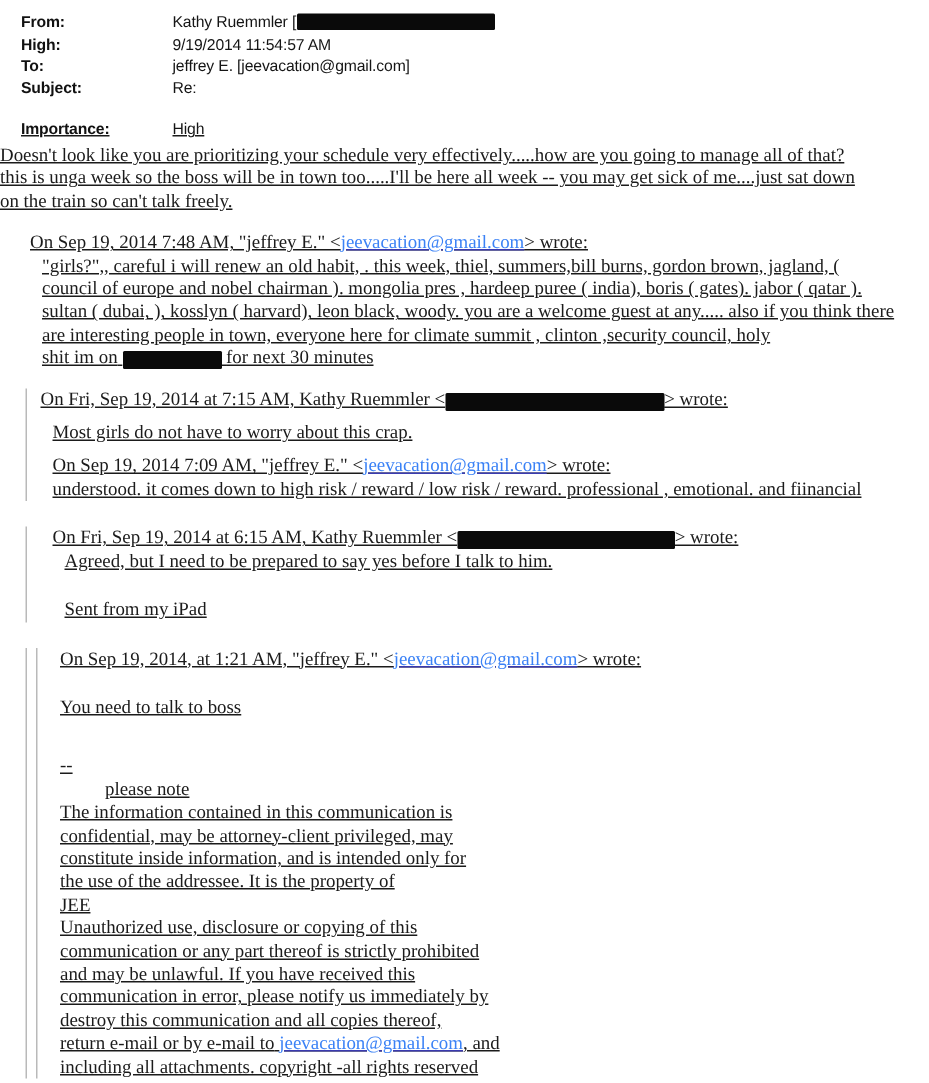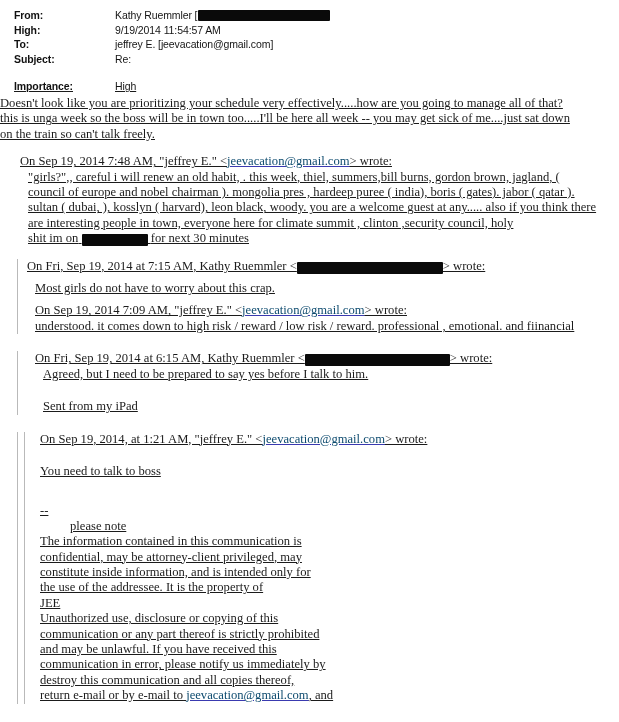--- a/index.html
+++ b/index.html
@@ -111,21 +111,21 @@
   }
 
   .lvl0 { margin-left: 20px; width: 578px; }
   .lvl1 { margin-left: 27px; width: 570px; }
   .lvl2 { margin-left: 35px; width: 562px; }
   .lvl3 { margin-left: 40px; width: 556px; }
 
   .indent-1 { padding-left: 8px; }
 
   a.mail {
-    color: #0c4a6e;
+    color: #3b82f6;
     text-decoration: underline;
     text-decoration-color: #3a3ab0;
   }
   .sig {
     font-size: 12.4px;
     line-height: 15.0px;
   }
   .spacer-sm { height: 7px; }
   .spacer-md { height: 12px; }
   .spacer-lg { height: 17px; }
@@ -221,16 +221,17 @@
       <p class="para sig">confidential, may be attorney-client privileged, may</p>
       <p class="para sig">constitute inside information, and is intended only for</p>
       <p class="para sig">the use of the addressee. It is the property of</p>
       <p class="para sig">JEE</p>
       <p class="para sig">Unauthorized use, disclosure or copying of this</p>
       <p class="para sig">communication or any part thereof is strictly prohibited</p>
       <p class="para sig">and may be unlawful. If you have received this</p>
       <p class="para sig">communication in error, please notify us immediately by</p>
       <p class="para sig">destroy this communication and all copies thereof,</p>
       <p class="para sig"><span>return e-mail or by e-mail to</span> <a class="mail" href="#">jeevacation@gmail.com</a><span>, and</span></p>
+      <p class="para sig">including all attachments. copyright -all rights reserved</p>
     </div>
   </div>
 
 </div>
 
 </body></html>

